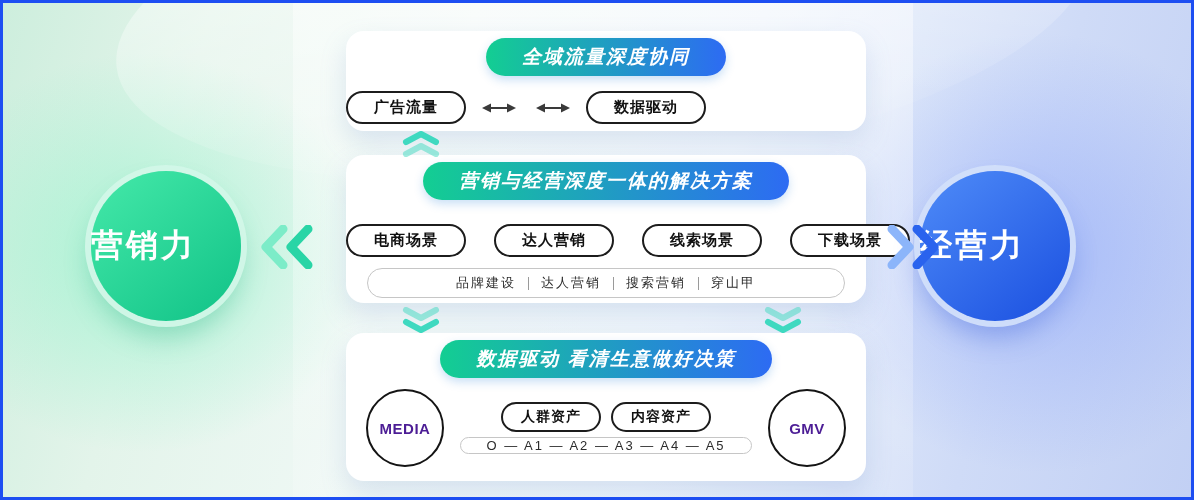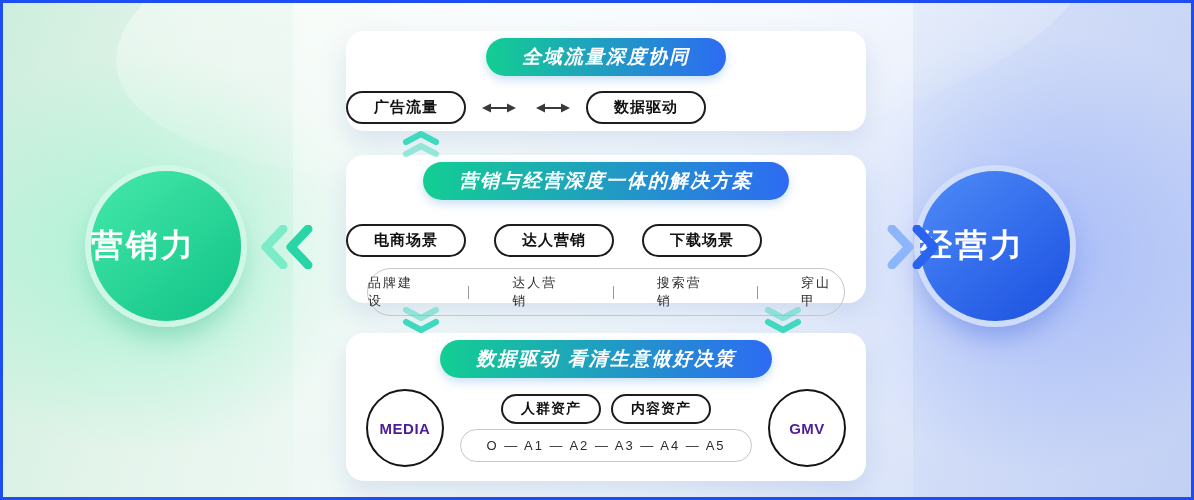--- a/index.html
+++ b/index.html
@@ -72,37 +72,37 @@
   }
   .pill.small { padding:4px 18px; font-size:14px; }
 
   .harrow { margin:0 4px; flex:0 0 auto; }
 
   .outline-bar {
     border:1px solid #c6c6c6; border-radius:999px;
     color:#2b2b2b; font-size:13px; letter-spacing:2px;
     display:flex; align-items:center; justify-content:center;
   }
-  .card2 .outline-bar { width:478px; margin:11px auto 0; padding:5px 0; gap:43px; }
+  .card2 .outline-bar { width:478px; margin:11px auto 0; padding:5px 0; gap:12px; }
   .divider { width:1px; height:13px; background:#9a9a9a; }
 
   .card3-row {
     display:flex; align-items:center; justify-content:center;
     gap:16px; margin-top:11px;
   }
   .badge-circle {
     width:78px; height:78px; border-radius:50%;
     border:2.5px solid #141414; background:#fff;
     display:flex; align-items:center; justify-content:center;
     font-weight:bold; font-size:15px; letter-spacing:0.5px; color:#4c1d95;
     flex:0 0 auto;
   }
   .card3-mid { display:flex; flex-direction:column; align-items:center; gap:5px; }
   .card3-mid .pill-row { gap:10px; }
-  .card3 .outline-bar { width:292px; padding:8px 0; }
+  .card3 .outline-bar { width:292px; padding:0 0; }
 
   
   .power-circle {
     position:absolute; width:150px; height:150px; border-radius:50%;
     display:flex; align-items:center; justify-content:flex-start;
     color:#fff; font-size:32px; font-weight:bold; letter-spacing:3px;
   }
   .power-left {
     left:88px; top:168px;
     background: linear-gradient(140deg, #45e9a9, #10c287);
@@ -147,20 +147,21 @@
       </svg>
       <span class="pill">数据驱动</span>
     </div>
   </section>
 
   <section class="card card2">
     <div class="title-pill">营销与经营深度一体的解决方案</div>
     <div class="pill-row">
       <span class="pill">电商场景</span>
       <span class="pill">达人营销</span>
+      <span class="pill">线索场景</span>
       <span class="pill">下载场景</span>
     </div>
     <div class="outline-bar">
       <span>品牌建设</span>
       <span class="divider"></span>
       <span>达人营销</span>
       <span class="divider"></span>
       <span>搜索营销</span>
       <span class="divider"></span>
       <span>穿山甲</span>

